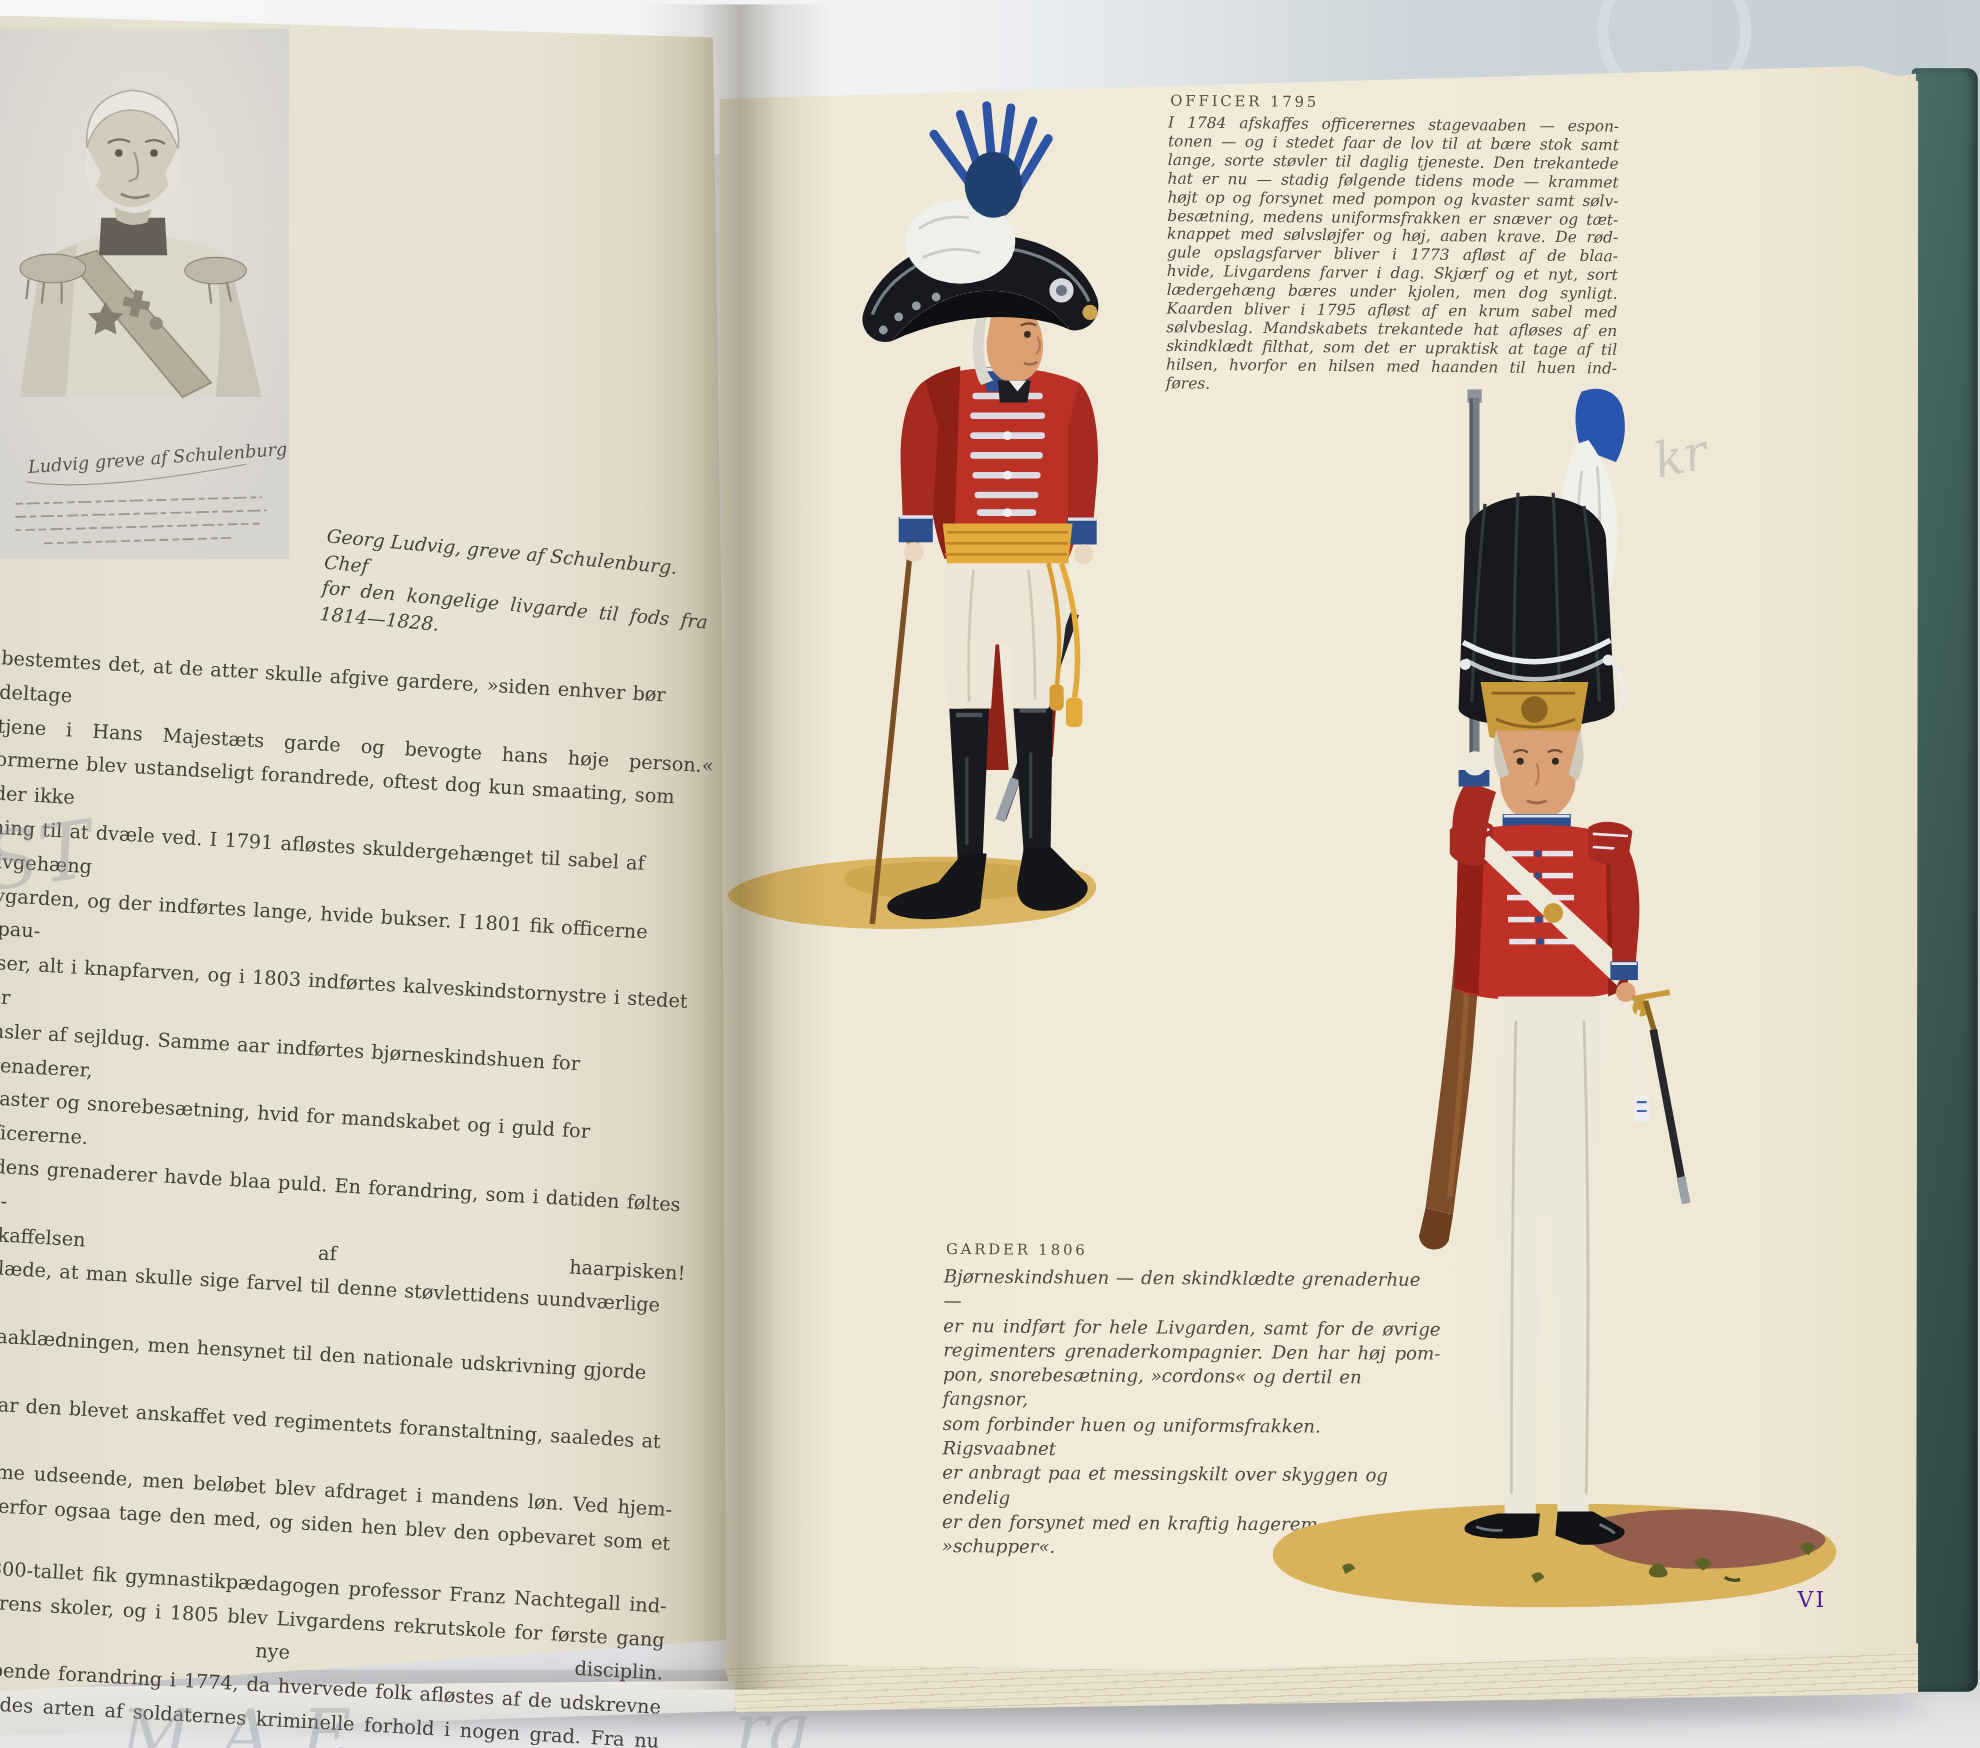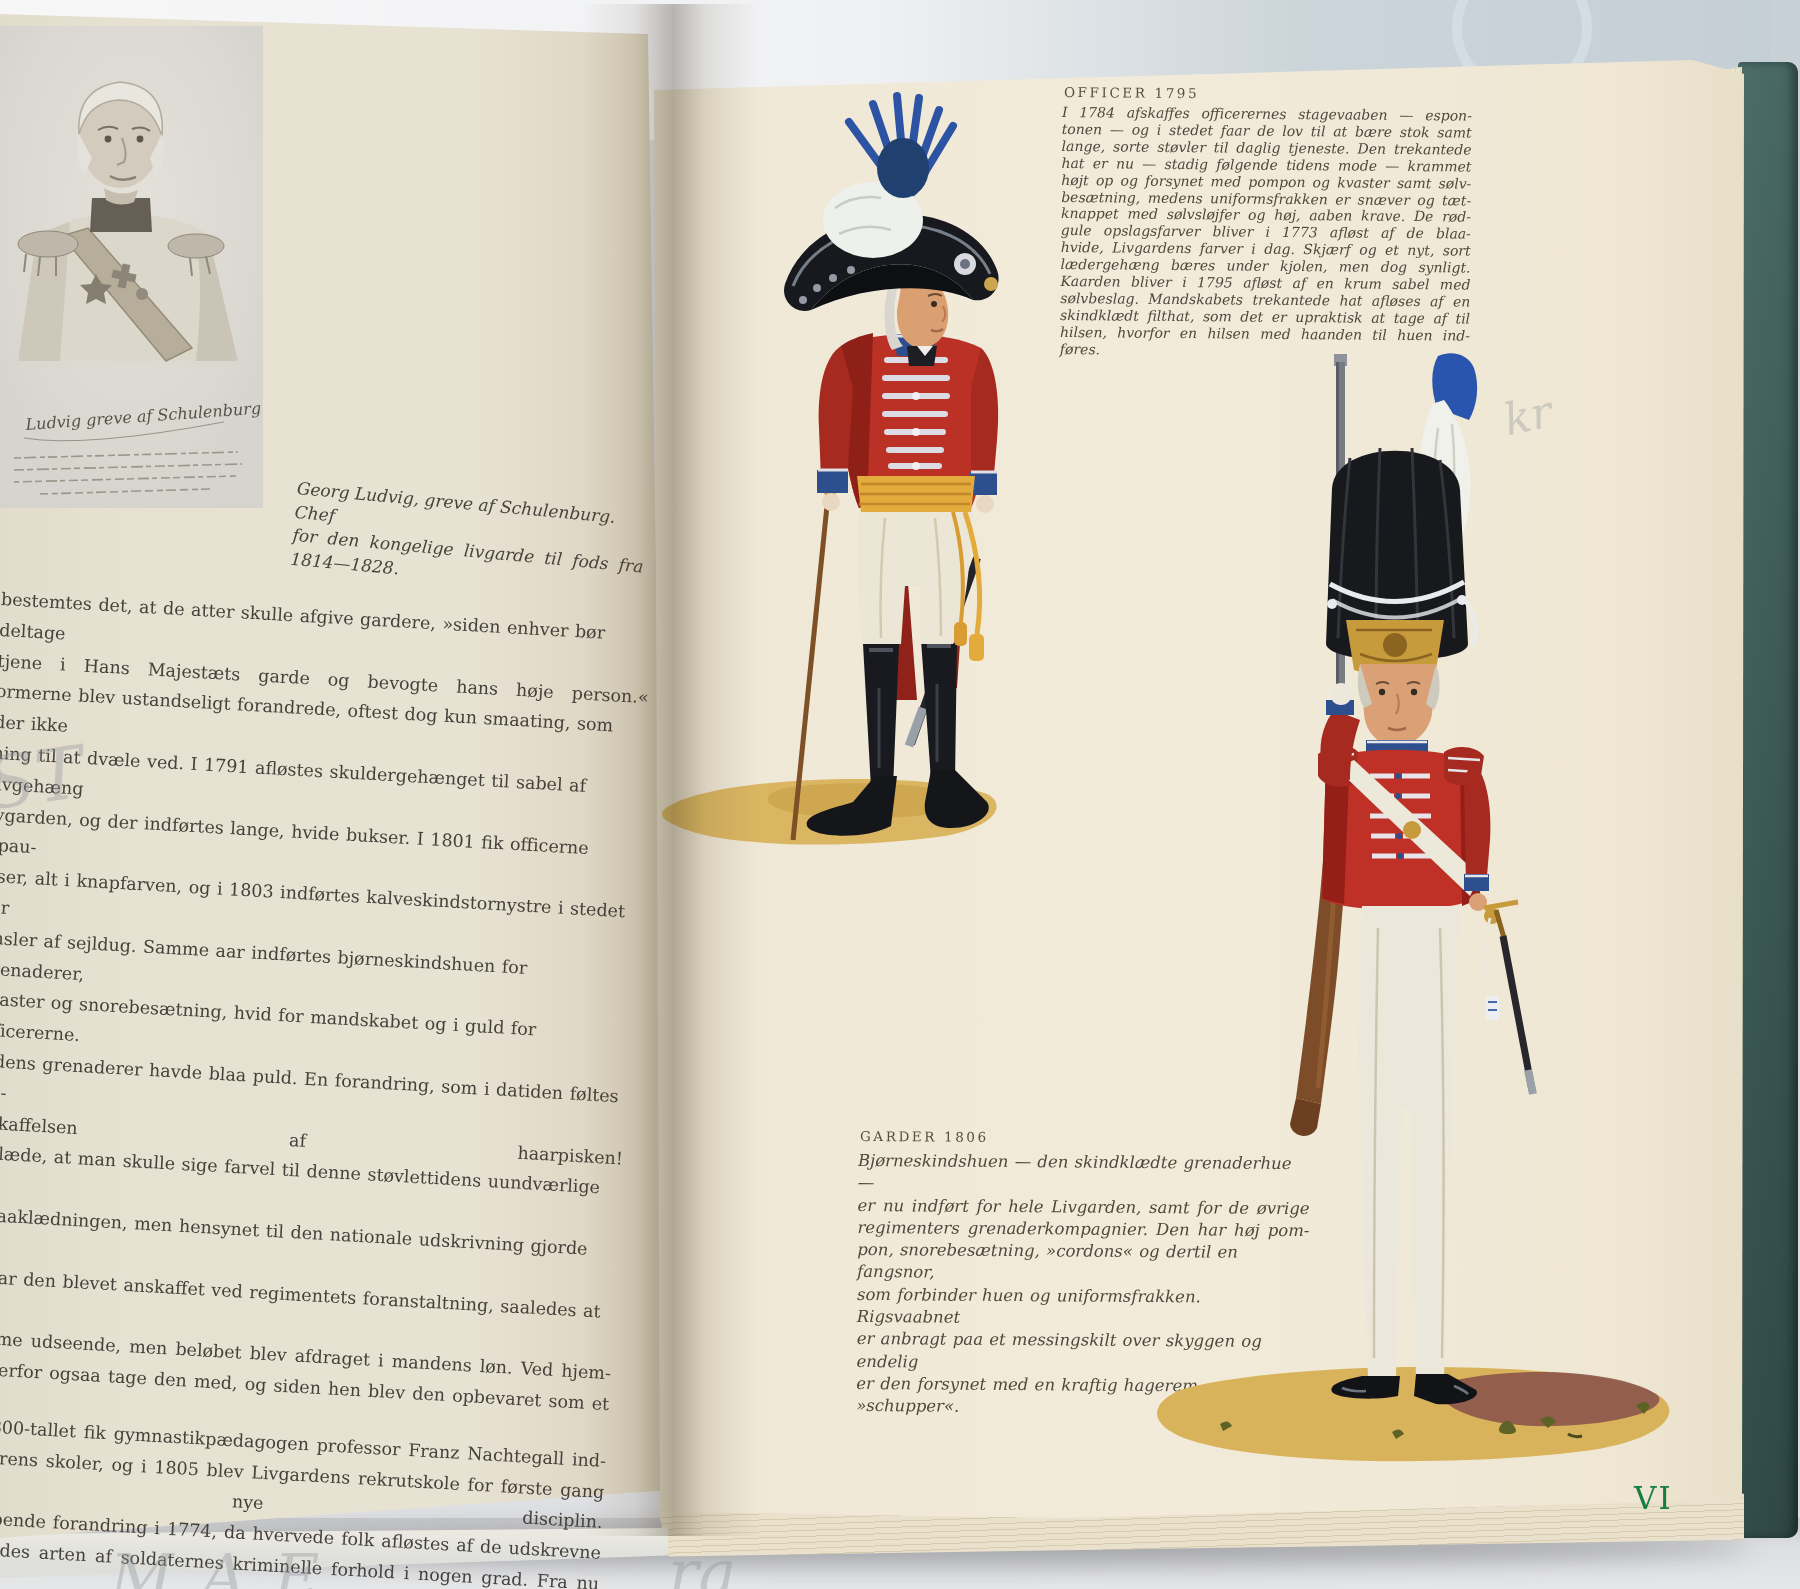--- a/index.html
+++ b/index.html
@@ -64,22 +64,22 @@
     font-size:14px;line-height:16.9px;font-style:italic;color:#4e483e;word-spacing:1px;
     transform:rotate(0.5deg);transform-origin:0 0;}
 
   .garder-heading{left:860px;top:1128px;width:420px;
     font-size:13.5px;letter-spacing:2.6px;color:#554f41;
     transform:rotate(0.4deg);transform-origin:0 0;}
   .garder-text{left:858px;top:1150px;width:452px;
     font-size:16.5px;line-height:22.3px;font-style:italic;color:#4e483e;word-spacing:1px;
     transform:rotate(0.4deg);transform-origin:0 0;}
 
-  .page-number{left:1634px;top:1480px;width:80px;
-    font-size:31px;letter-spacing:2px;color:#15803d;}
+  .page-number{left:1634px;top:1442px;width:80px;
+    font-size:20px;letter-spacing:2px;color:#4c1d95;}
 
   
   .portrait-box{left:0;top:26px;width:263px;height:482px;}
   .officer-fig{left:635px;top:88px;width:395px;height:800px;}
   .garder-fig{left:1040px;top:348px;width:680px;height:1185px;}
 
   
   .wm{color:rgba(145,150,155,0.38);font-style:italic;pointer-events:none;}
   .wm-st{left:-14px;top:736px;font-size:72px;transform:rotate(-8deg);}
   .wm-kr{left:1504px;top:390px;font-size:44px;transform:rotate(-12deg);}

